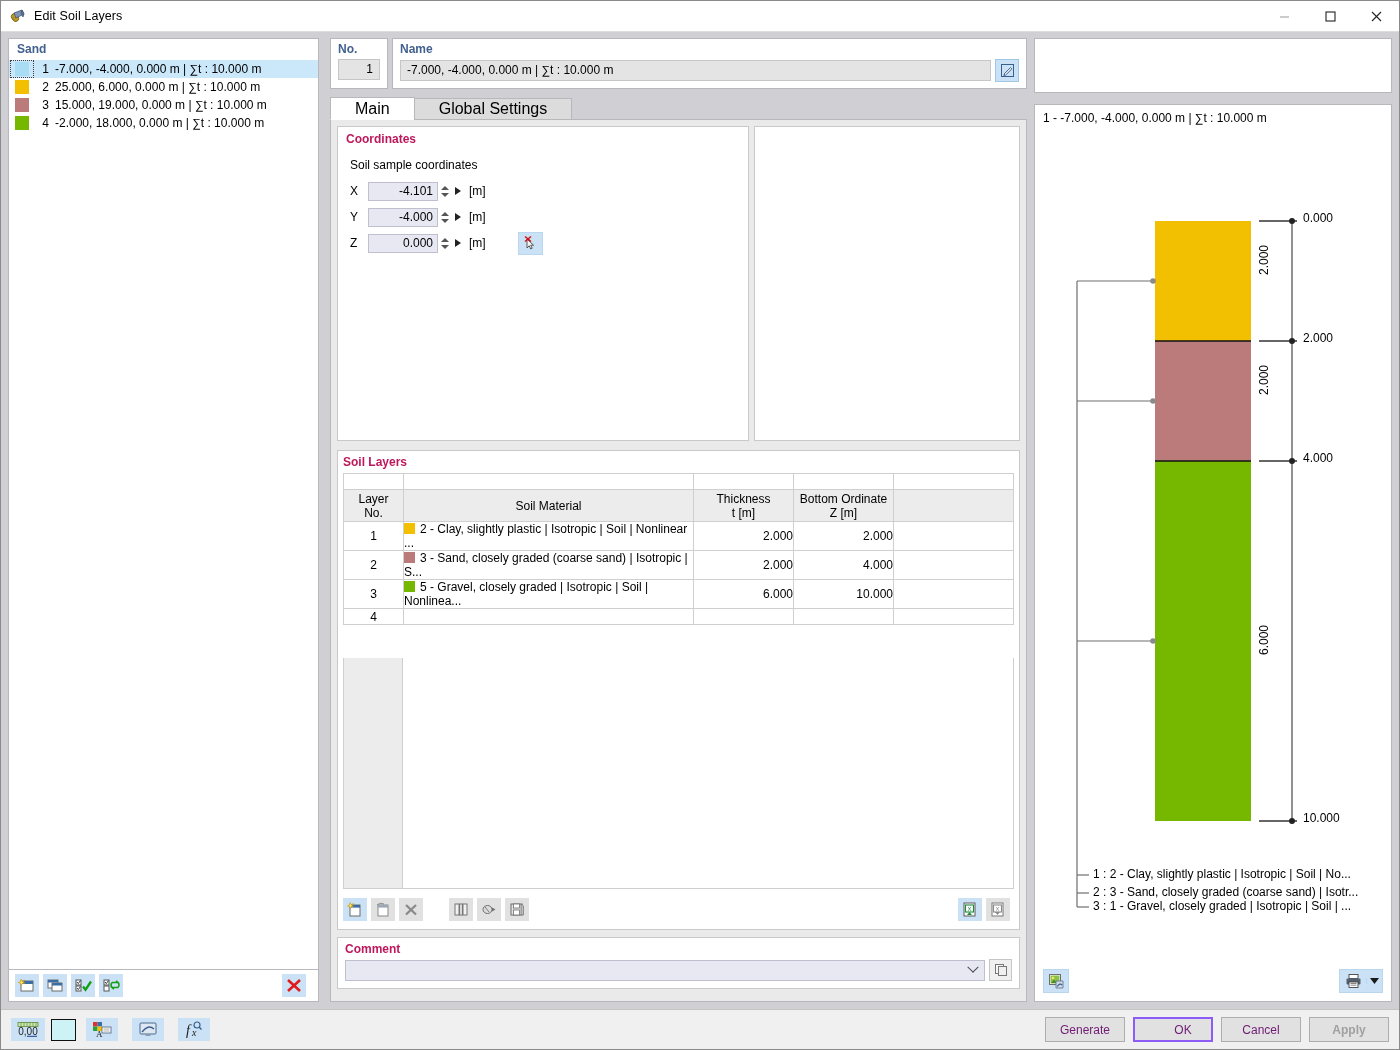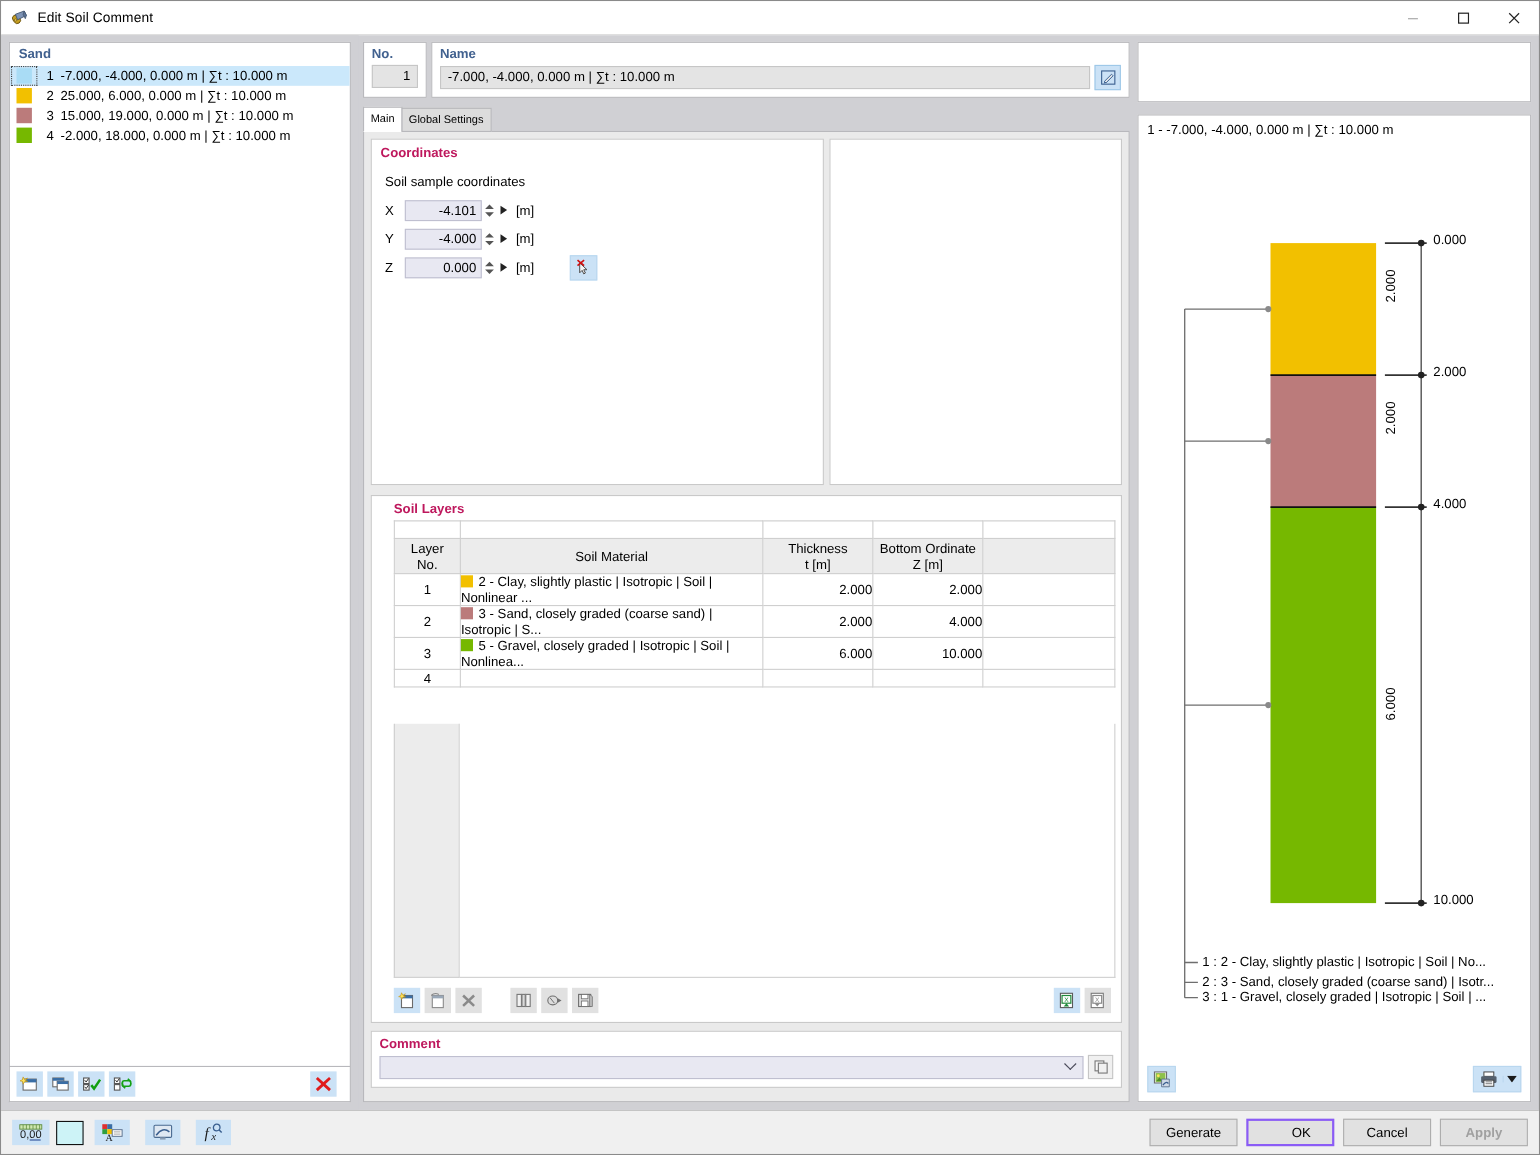--- a/index.html
+++ b/index.html
@@ -124,23 +124,23 @@
     background: #cbe2f6; border: 1px solid #9ec8e8;
     display: flex; align-items: center; justify-content: center;
   }
 
   
   .tabstrip {
     display: flex; align-items: flex-end;
     margin: 8px 0 0 0; height: 23px; position: relative;
   }
   .tab {
-    height: 22px; padding: 0 6px;
+    height: 22px; padding: 0 24px;
     display: flex; align-items: center;
-    font-size: 10px; border: 1px solid #b8b8bc;
+    font-size: 16px; border: 1px solid #b8b8bc;
     background: #dcdcdc; margin-right: -1px; color: #000;
   }
   .tab.active {
     background: #fff; border-bottom-color: #fff; height: 23px; font-weight: normal;
   }
   .tab-content {
     flex: 1; background: #eaeaea;
     border: 1px solid #b8b8bc; border-top: 1px solid #b8b8bc;
     margin-top: -1px;
     padding: 6px;
@@ -182,21 +182,21 @@
     width: 25px; height: 23px; margin-left: 32px;
     background: #cbe2f6; border: 1px solid #b9d7ef;
     display: flex; align-items: center; justify-content: center;
   }
 
   
   .soil-layers-wrap {
     margin-top: 9px; flex: 1;
     background: #fff; border: 1px solid #c9c9c9;
     display: flex; flex-direction: column; min-height: 0;
-    padding: 4px 5px 5px 20px;
+    padding: 4px 5px 5px 5px;
   }
   .tbl-outer { flex: 1; display: flex; flex-direction: column; min-height: 0; margin-top: 4px; gap: 33px; }
   table.soil {
     border-collapse: collapse; width: 100%;
     font-size: 12px; table-layout: fixed;
   }
   table.soil th, table.soil td {
     border: 1px solid #cfcfcf;
     padding: 0; height: 16px;
   }
@@ -275,42 +275,42 @@
   }
   .bbtn {
     height: 23px; padding: 0 6px; margin-right: 6px;
     background: #cbe2f6; display: flex; align-items: center; justify-content: center;
   }
   .dlg-buttons { margin-left: auto; display: flex; gap: 8px; }
   .btn {
     width: 80px; height: 25px;
     background: #e1e1e1; border: 1px solid #adadad;
     font-size: 12px; display: flex; align-items: center; justify-content: center;
-    font-family: "Liberation Sans", sans-serif; color: #000000;
+    font-family: "Liberation Sans", sans-serif; color: #701a75;
   }
   .btn.primary { border: 2px solid #8b5cf6; background: #e1e1e1; padding-left: 20px; }
   .btn.disabled { color: #a0a0a0; font-weight: bold; }
 
   svg { display: block; }
 </style>
 </head>
 <body>
 
 <div id="app">
 
   <div class="titlebar">
     <span class="app-icon">
       <svg width="16" height="16" viewBox="0 0 16 16">
         <ellipse cx="5" cy="9.5" rx="3.2" ry="4.2" fill="#c8a020" stroke="#6a5210" stroke-width="0.8" transform="rotate(-35 5 9.5)"></ellipse>
         <path d="M4 5 L12 2 L14 6 L6 10 Z" fill="#7e93b5" stroke="#41546e" stroke-width="0.8"></path>
         <path d="M12 2 L14 6 L13 9 L11 5 Z" fill="#5d7496" stroke="#41546e" stroke-width="0.7"></path>
         <circle cx="4.2" cy="10.2" r="1.1" fill="#f0d060" stroke="#6a5210" stroke-width="0.6"></circle>
       </svg>
     </span>
-    <span class="title-text">Edit Soil Comment</span>
+    <span class="title-text">Edit Soil Layers</span>
     <div class="win-btns">
       <div class="win-btn">
         <svg width="11" height="11" viewBox="0 0 11 11">
             <line x1="1" y1="6" x2="10" y2="6" stroke="#999" stroke-width="1"></line>
           </svg>
       </div>
       <div class="win-btn">
         <svg width="11" height="11" viewBox="0 0 11 11">
             <rect x="1" y="1" width="9" height="9" fill="none" stroke="#222" stroke-width="1.1"></rect>
           </svg>

